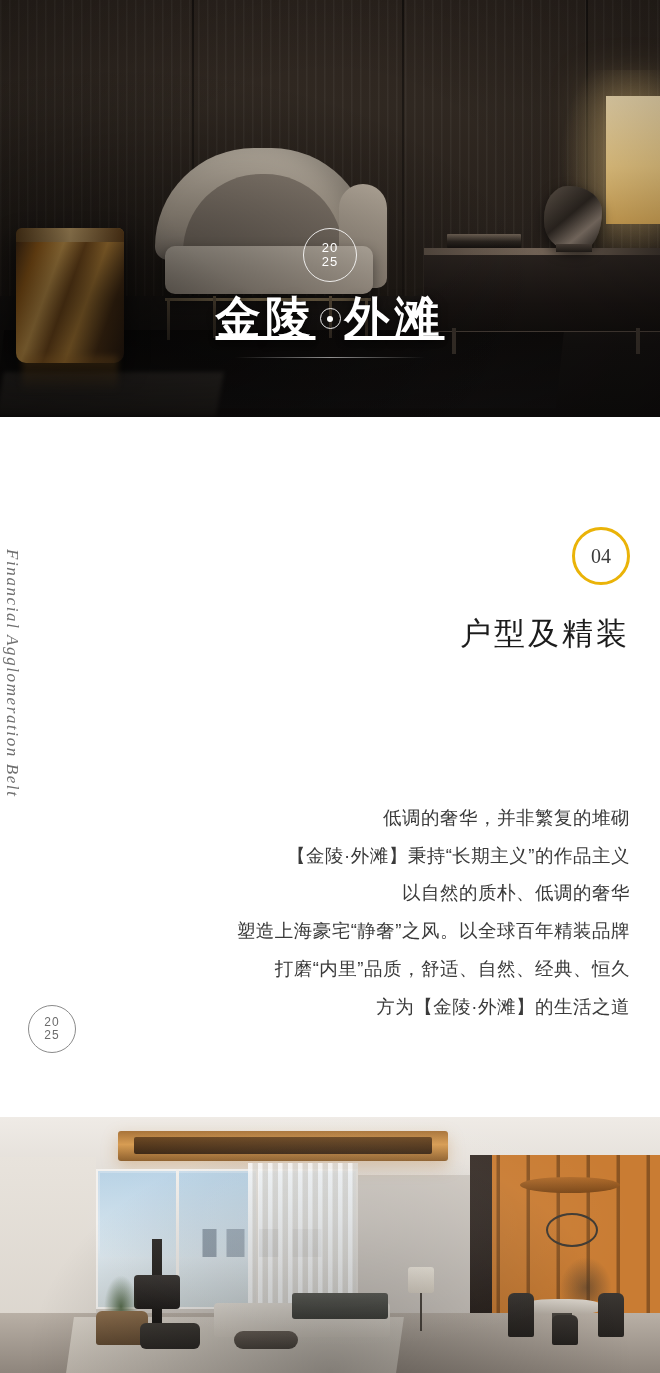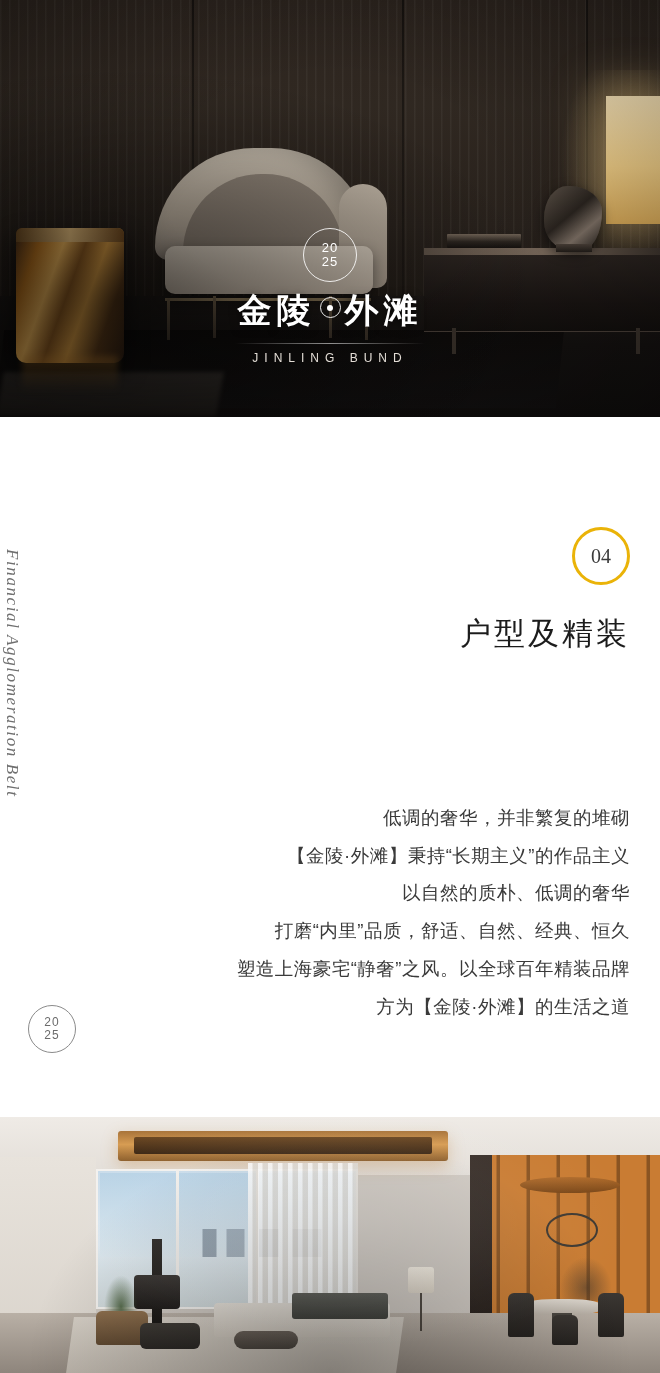--- a/index.html
+++ b/index.html
@@ -215,25 +215,26 @@
     display: flex;
     flex-direction: column;
     align-items: center;
     justify-content: center;
     line-height: 1.05;
     font-size: 13px;
     letter-spacing: 1px;
     color: #fff;
   }
   .brand-cn {
-    font-size: 34px;
+    font-size: 45px;
     letter-spacing: 5px;
     font-weight: 600;
     text-shadow: 0 2px 10px rgba(0,0,0,0.7);
     white-space: nowrap;
+    text-decoration: underline;
   }
   .brand-cn .mark {
     display: inline-block;
     width: 19px; height: 19px;
     border: 1px solid rgba(255,255,255,0.9);
     border-radius: 50%;
     position: relative;
     top: -4px;
     margin: 0 4px;
   }
@@ -545,21 +546,20 @@
 
   <div class="hero-brand">
     <div class="seal">
       <span>20</span>
       <span>25</span>
     </div>
     <div class="brand-cn">
       <span>金陵</span><span class="mark"></span><span>外滩</span>
     </div>
     <div class="brand-rule"></div>
-    <div class="brand-en">JINLING BUND</div>
   </div>
 </section>
 
 <section class="mid">
 
   <div class="side-vertical">Financial Agglomeration Belt</div>
 
   <div class="corner-seal">
     <span>20</span>
     <span>25</span>
@@ -567,22 +567,22 @@
 
   <div class="section-head">
     <div class="num-circle">04</div>
     <div class="sec-title-cn">户型及精装</div>
   </div>
 
   <div class="body-copy">
     <div>低调的奢华，并非繁复的堆砌</div>
     <div>【金陵·外滩】秉持“长期主义”的作品主义</div>
     <div>以自然的质朴、低调的奢华</div>
+    <div>塑造上海豪宅“静奢”之风。以全球百年精装品牌</div>
     <div>打磨“内里”品质，舒适、自然、经典、恒久</div>
-    <div>塑造上海豪宅“静奢”之风。以全球百年精装品牌</div>
     <div>方为【金陵·外滩】的生活之道</div>
   </div>
 
 </section>
 
 <section class="photo">
   <div class="ph-ceiling"></div>
   <div class="ph-cove"></div>
   <div class="ph-cove-in"></div>
   <div class="ph-wall-l"></div>

